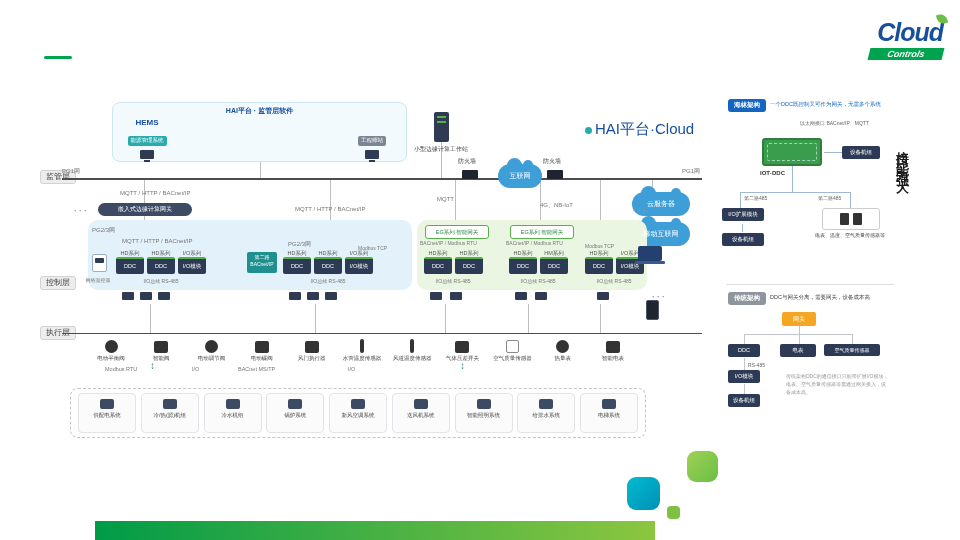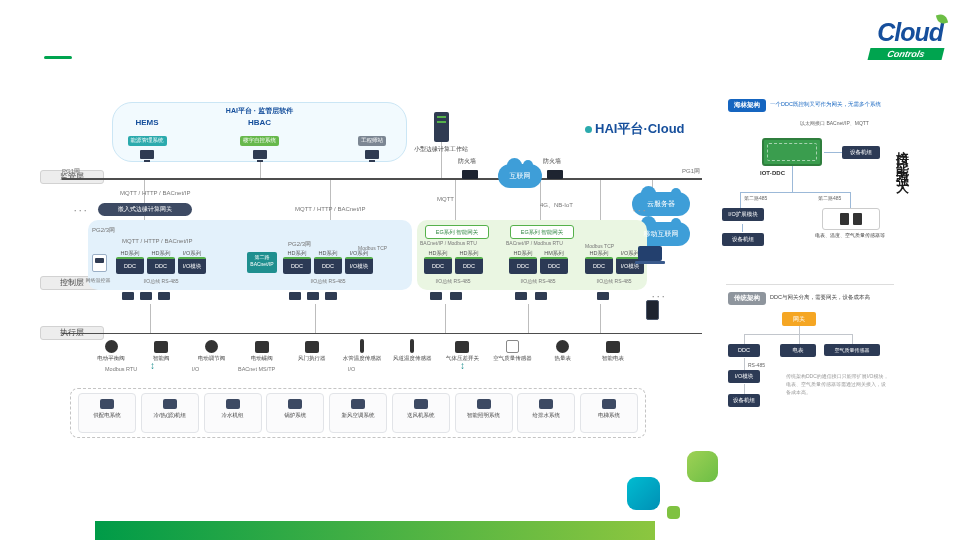--- a/index.html
+++ b/index.html
@@ -13,43 +13,43 @@
   .logo-bar{margin-top:3px;margin-left:auto;background:#00A44F;color:#fff;font-size:9px;font-style:italic;
             font-weight:bold;text-align:center;padding:1px 0;width:74px;transform:skewX(-14deg)}
   .logo-leaf{position:absolute;right:-4px;top:-6px;width:10px;height:10px;background:#6CBE45;border-radius:0 70% 0 70%;transform:rotate(-15deg)}
   
   .lbl{position:absolute;color:#777;font-size:6px;white-space:nowrap;line-height:1.2}
   .ln{position:absolute;background:#BDBDBD}
   .ln2{position:absolute;background:#9CB9D8}
   .ln3{position:absolute;background:#C2C6CC}
   .dots{position:absolute;color:#999;font-size:9px;letter-spacing:2px;font-weight:bold}
   .layer-tab{position:absolute;background:#EDEDED;border:1px solid #D2D2D2;color:#444;font-size:8px;
-             line-height:1;padding:2px 19px;border-radius:3px;white-space:nowrap}
+             line-height:1;padding:2px 5px;border-radius:3px;white-space:nowrap}
   .busline{position:absolute;background:#4D4D4D;height:2px}
   
   .pf-box{position:absolute;left:112px;top:102px;width:295px;height:60px;background:#F2FAFE;
-          border:1px solid #CBE6F5;border-radius:20px;box-sizing:border-box}
+          border:1px solid #CBE6F5;border-radius:8px;box-sizing:border-box}
   .pf-header{text-align:center;font-size:7px;font-weight:bold;color:#164F9C;margin-top:3px}
   .pf-row{display:flex;justify-content:space-between;padding:2px 7px 0 7px}
   .pf-item{width:54px;text-align:center}
   .pf-abbr{font-size:8px;font-weight:bold;color:#164F9C;height:10px;line-height:10px}
   .pill{display:inline-block;color:#fff;font-size:5.5px;line-height:1;padding:2px 3px;border-radius:2px;white-space:nowrap}
   .pill-teal{background:#2BAAAD}.pill-green{background:#67B84C}.pill-gray{background:#7C8693}
   .mini-mon{width:14px;height:9px;background:#2F3B52;border-radius:1px;margin:4px auto 0;position:relative}
   .mini-mon::after{content:"";position:absolute;left:4px;bottom:-3px;width:6px;height:2px;background:#2F3B52}
   
   .tower{position:absolute;left:434px;top:112px;width:15px;height:30px;background:#2F3B52;border-radius:2px}
   .tower::after{content:"";position:absolute;left:3px;top:4px;width:9px;height:2px;background:#56B14B;box-shadow:0 5px 0 #56B14B}
   .fw{position:absolute;width:16px;height:9px;background:#1E2430;border-radius:1px}
   .cloud{position:absolute;background:#3E9ED8;border-radius:12px;color:#fff;display:flex;align-items:center;
          justify-content:center;font-size:7px;text-align:center}
   .cloud::before{content:"";position:absolute;top:-6px;left:9px;width:15px;height:15px;background:#3E9ED8;border-radius:50%}
   .cloud::after{content:"";position:absolute;top:-4px;right:9px;width:10px;height:10px;background:#3E9ED8;border-radius:50%}
   .cloud span{position:relative;z-index:1}
-  .cloud-title{position:absolute;left:585px;top:120px;font-size:13px;font-weight:bold;color:#164F9C;white-space:nowrap}
+  .cloud-title{position:absolute;left:585px;top:120px;font-size:15px;font-weight:normal;color:#164F9C;white-space:nowrap}
   .cloud-title .dot{display:inline-block;width:7px;height:7px;border-radius:50%;background:#2BAAAD;margin-right:3px}
   
   .edge-gw{position:absolute;left:98px;top:203px;width:94px;height:13px;background:#3D4A63;border-radius:7px;
            color:#fff;font-size:6px;line-height:13px;text-align:center}
   .region{position:absolute;border-radius:10px}
   .region-blue{left:88px;top:220px;width:324px;height:70px;background:#E3F1FB}
   .region-green{left:417px;top:220px;width:230px;height:70px;background:#EAF6E2}
   .eg{position:absolute;width:62px;height:12px;background:#fff;border:1px solid #56B14B;border-radius:3px;
       color:#2E8540;font-size:5.5px;line-height:12px;text-align:center;white-space:nowrap}
   .route2{position:absolute;left:247px;top:252px;width:30px;height:21px;background:#1F8F8F;border-radius:2px;
@@ -141,25 +141,20 @@
 
   <div class="pf-box">
     <div class="pf-header">HAI平台 · 监管层软件</div>
     <div class="pf-row">
       <div class="pf-item">
         <div class="pf-abbr">HEMS</div>
         <div><span class="pill pill-teal">能源管理系统</span></div>
         <div class="mini-mon"></div>
       </div>
       <div class="pf-item">
-        <div class="pf-abbr">HBAC</div>
-        <div><span class="pill pill-green">楼宇自控系统</span></div>
-        <div class="mini-mon"></div>
-      </div>
-      <div class="pf-item">
         <div class="pf-abbr"></div>
         <div><span class="pill pill-gray">工程师站</span></div>
         <div class="mini-mon"></div>
       </div>
     </div>
   </div>
 
   <div class="tower"></div>
   <div class="lbl" style="left:406px;top:146px;width:70px;text-align:center;white-space:normal;color:#444">小型边缘计算工作站</div>
   <div class="cloud-title"><span class="dot"></span><span>HAI平台·Cloud</span></div>

